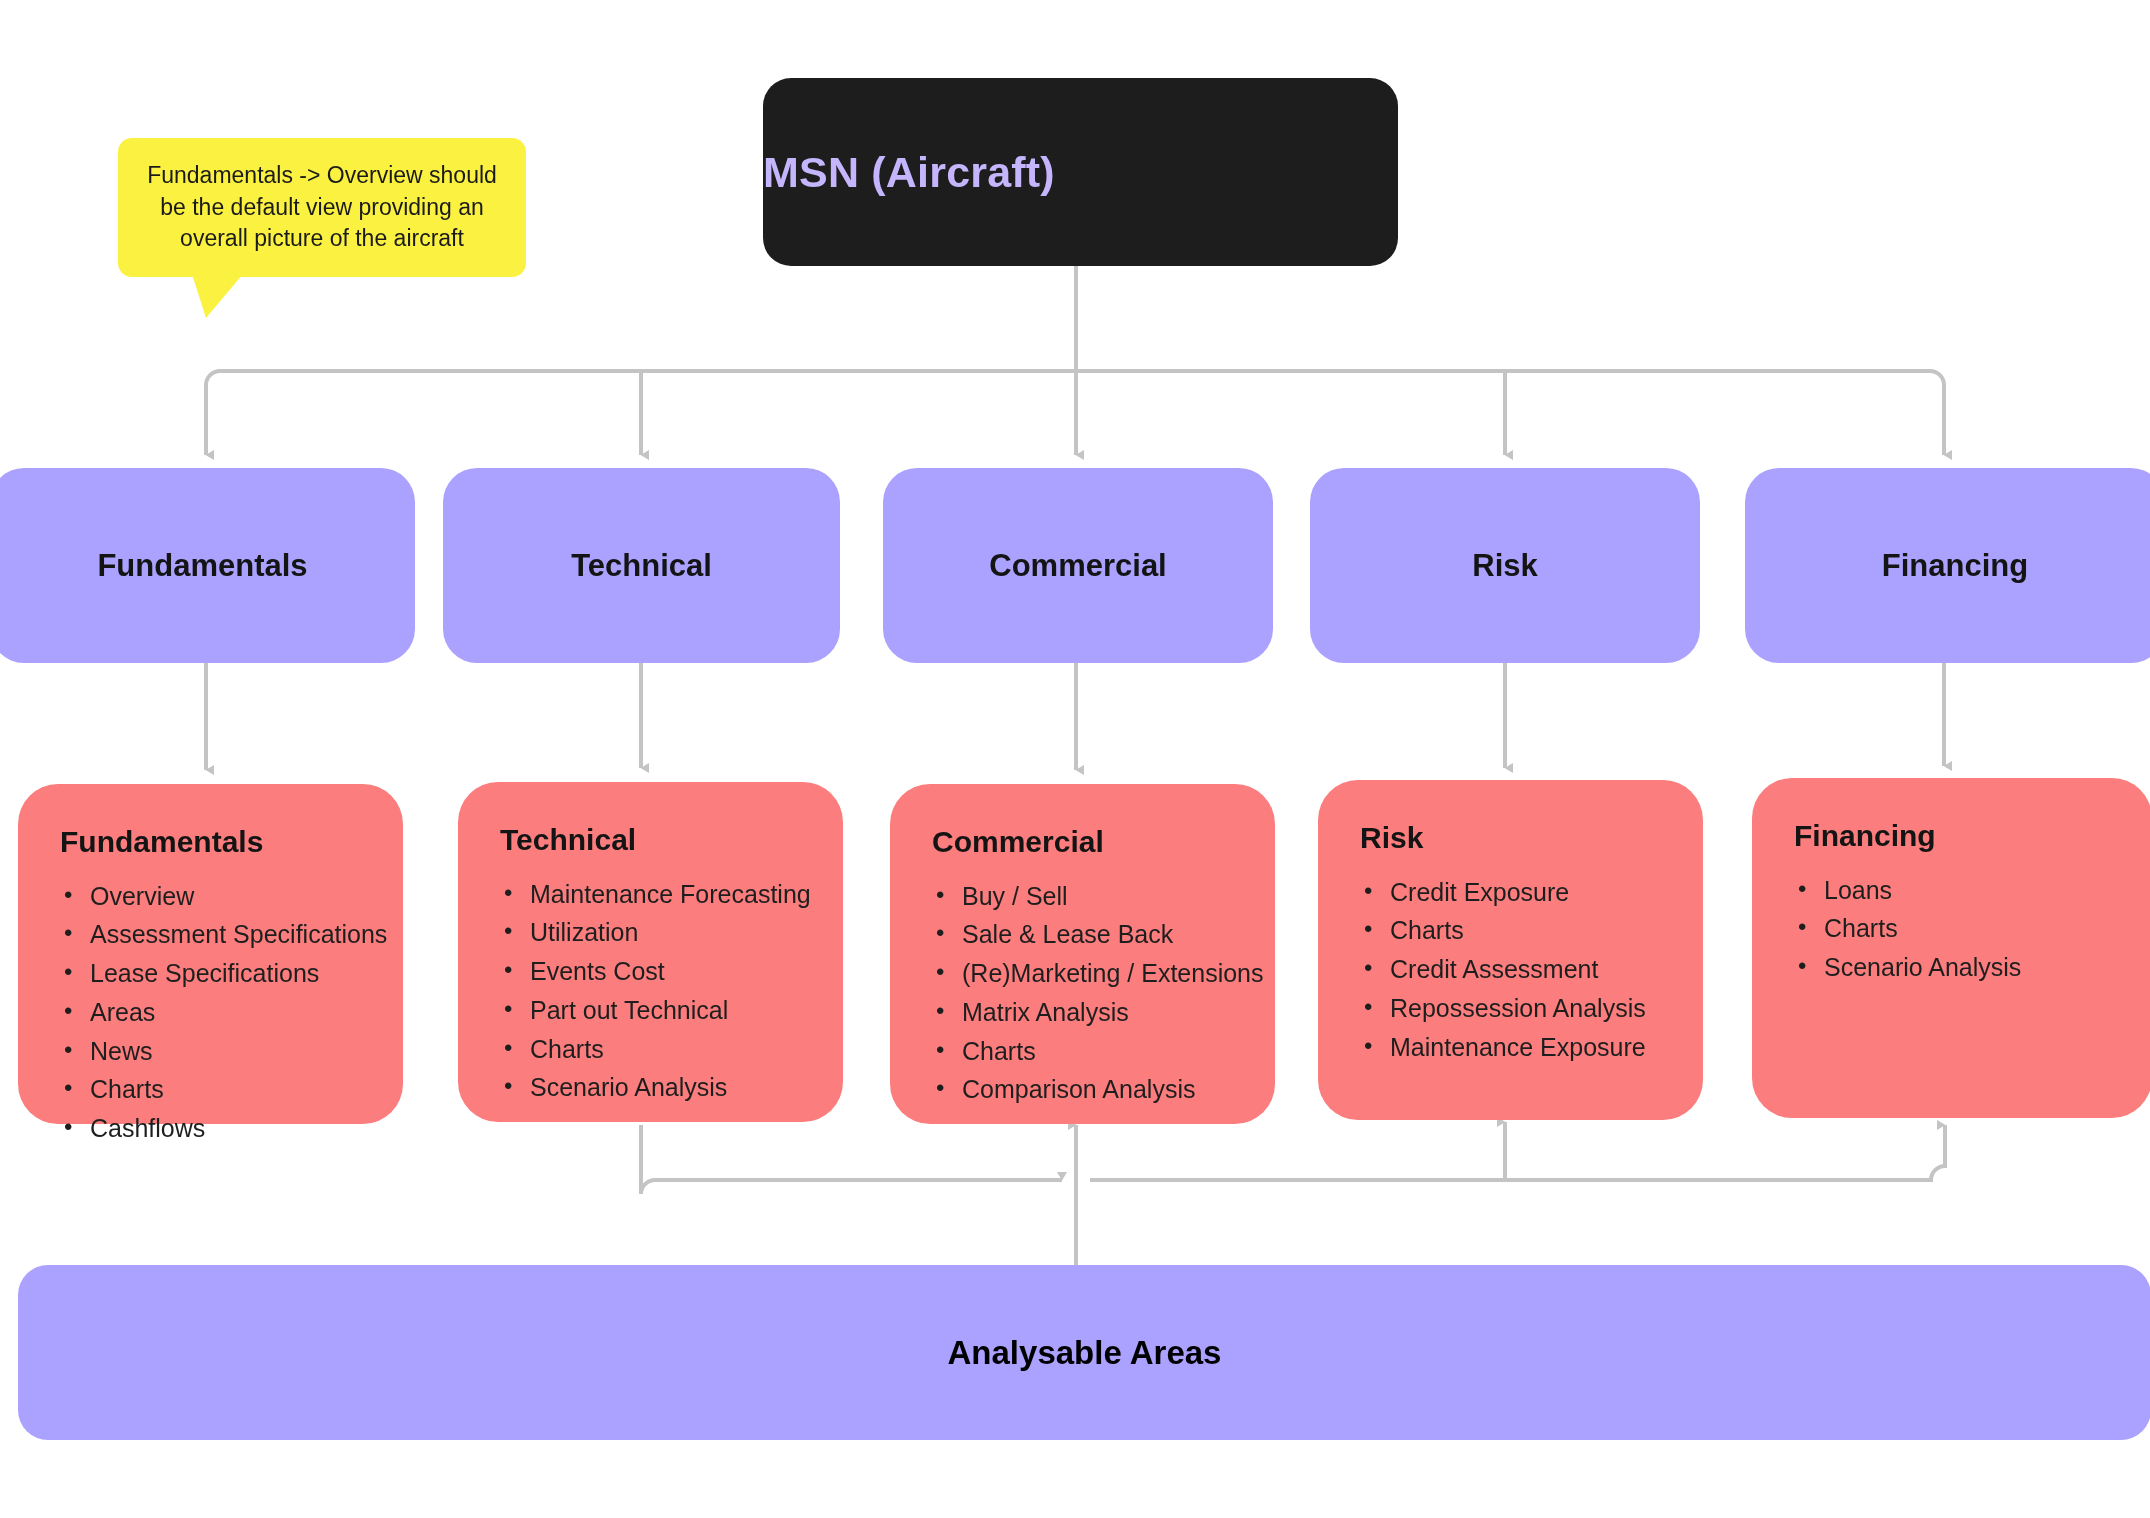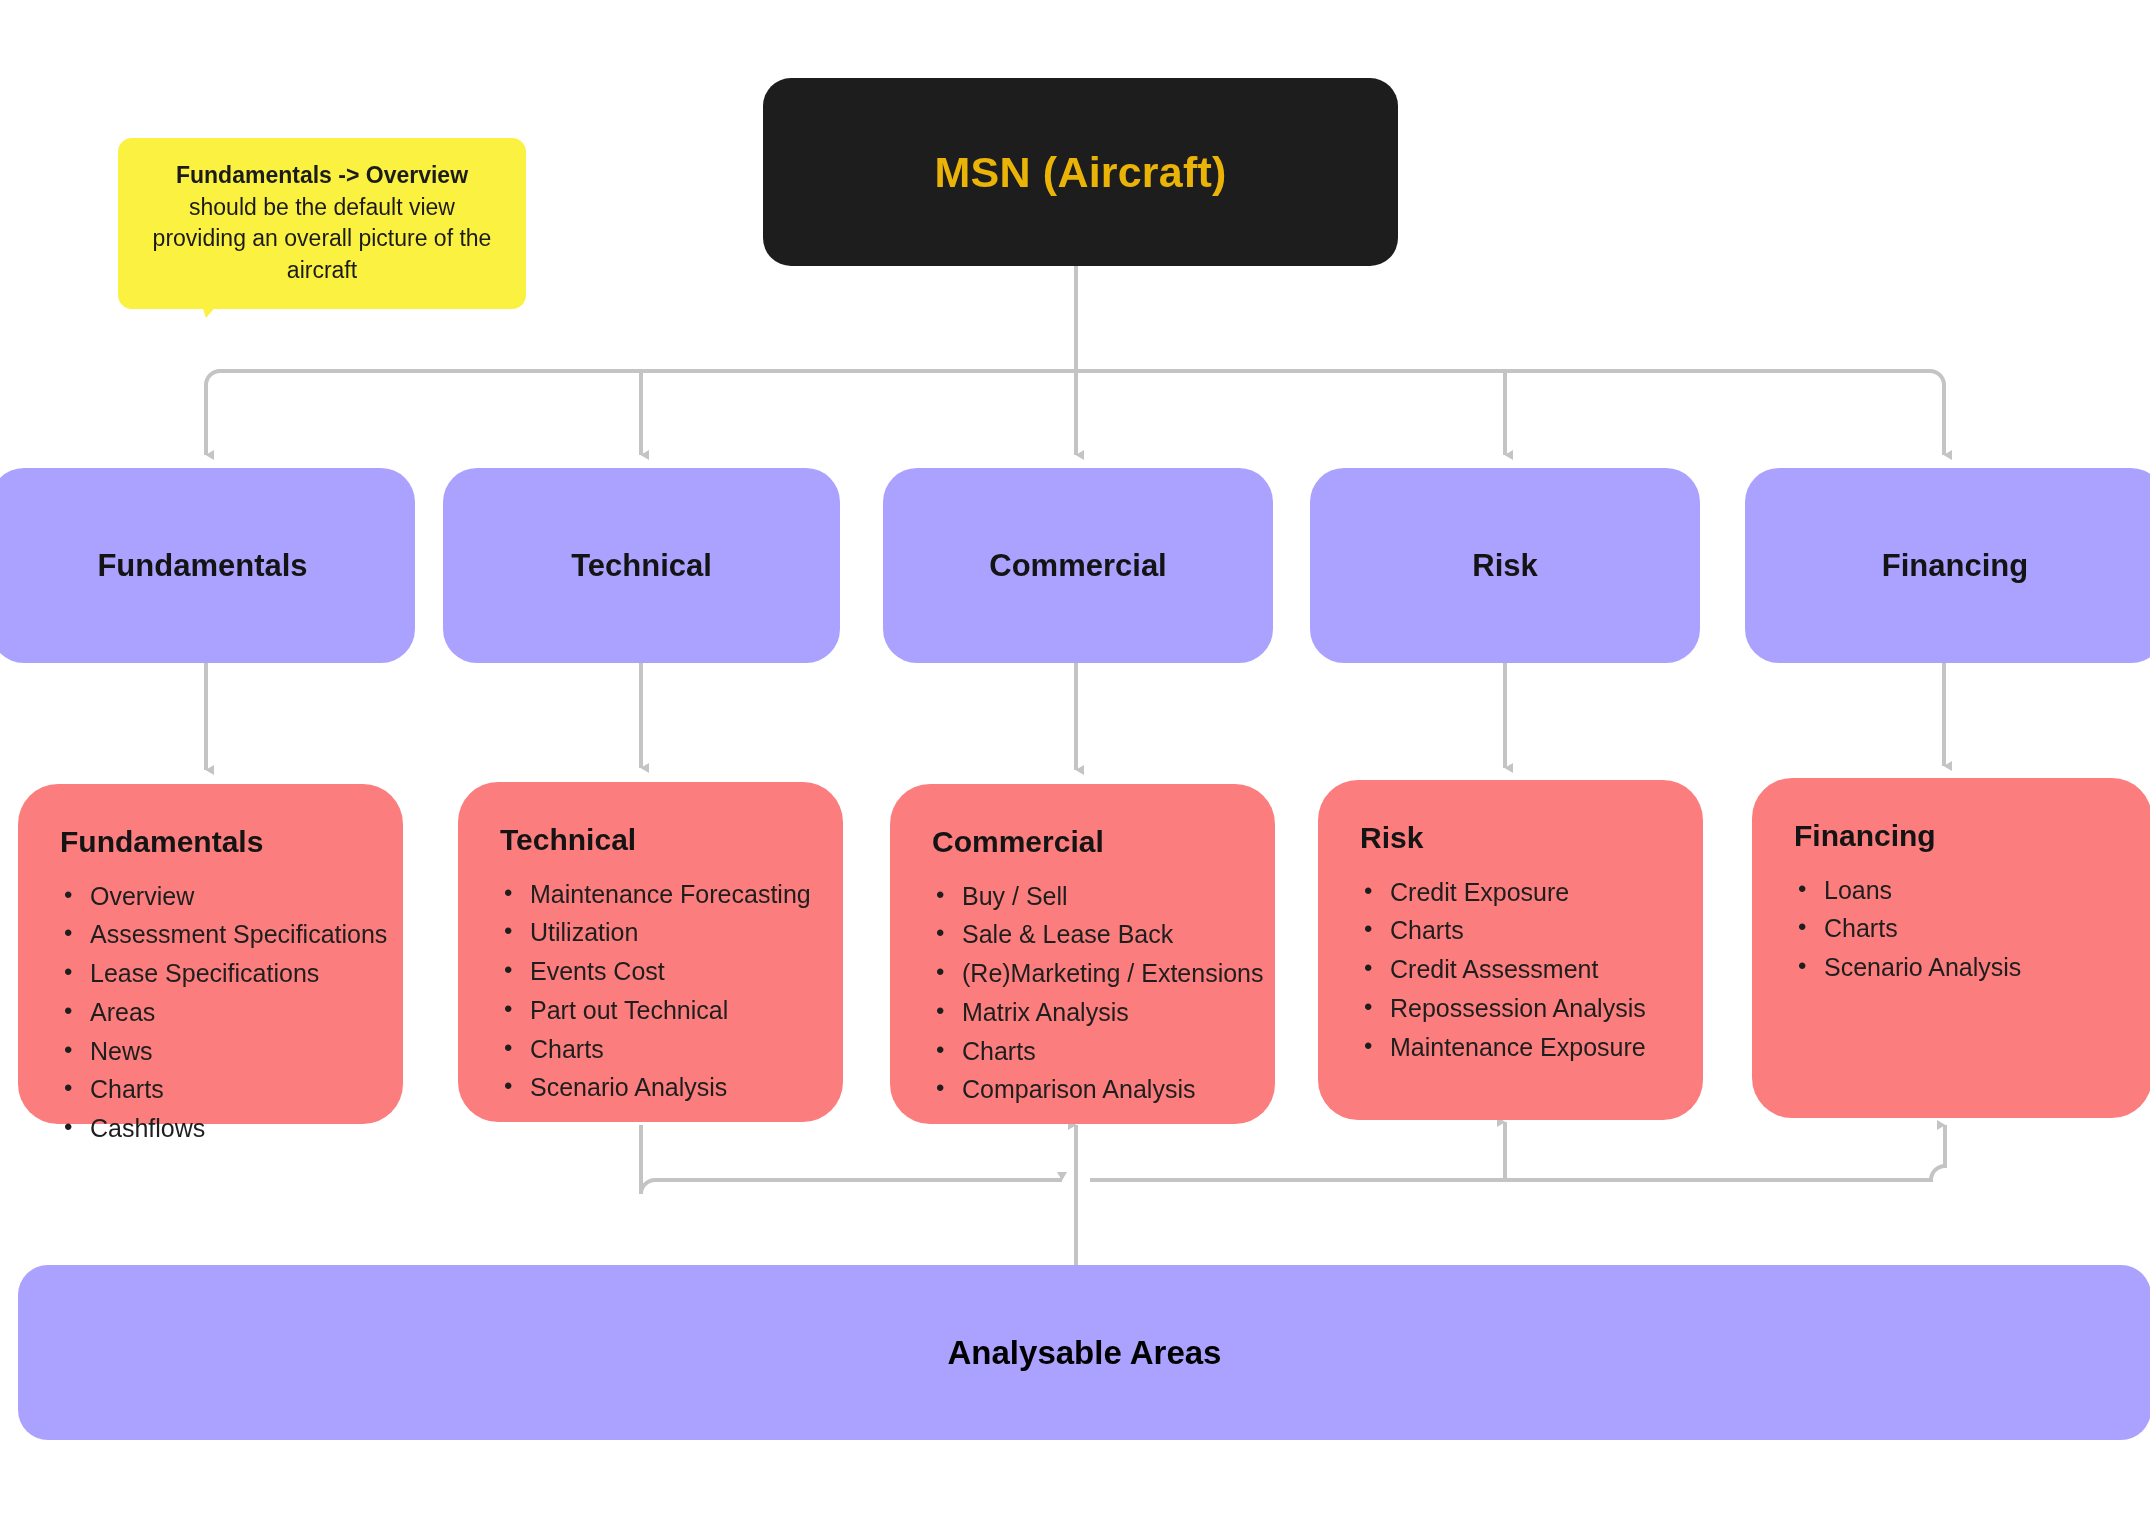--- a/index.html
+++ b/index.html
@@ -9,22 +9,22 @@
     color:#1c1c1c;
   }
   #canvas{position:absolute;inset:0;width:2150px;height:1518px;}
 
   svg.wires{position:absolute;left:0;top:0;width:2150px;height:1518px;pointer-events:none;z-index:1;}
 
   .node{position:absolute;z-index:2;box-sizing:border-box;}
 
   
   .root{
-    background:#1d1d1d;color:#eab308;border-radius:28px;
-    display:flex;align-items:center;justify-content:center;
+    background:#1d1d1d;color:#c4b5fd;border-radius:28px;
+    display:flex;align-items:center;justify-content:flex-start;
     font-weight:bold;letter-spacing:.2px;
   }
   .root-label{font-size:43px;font-weight:bold;}
 
   
   .cat{
     background:#aba1ff;border-radius:34px;
     display:flex;align-items:center;justify-content:center;
   }
   .cat-label{font-size:31px;font-weight:bold;color:#141414;}
@@ -58,21 +58,21 @@
 
   
   .callout{
     background:#fbf141;border-radius:14px;
     padding:22px 26px 22px 26px;
     z-index:3;
   }
   .callout-text{
     font-size:23px;line-height:1.38;color:#1b1b1b;text-align:center;
   }
-  .callout-text b{font-weight:bold;}
+  .callout-text b{font-weight:normal;}
 </style>
 </head>
 <body>
 
 <div id="canvas">
 
   <svg class="wires" viewBox="0 0 2150 1518" xmlns="http://www.w3.org/2000/svg">
     <defs>
       <marker id="arrowDown" markerWidth="11" markerHeight="11" refX="5.5" refY="9" orient="auto" markerUnits="userSpaceOnUse">
         <path d="M0.5,1 L5.5,9.5 L10.5,1 Z" fill="#c4c4c4"></path>

